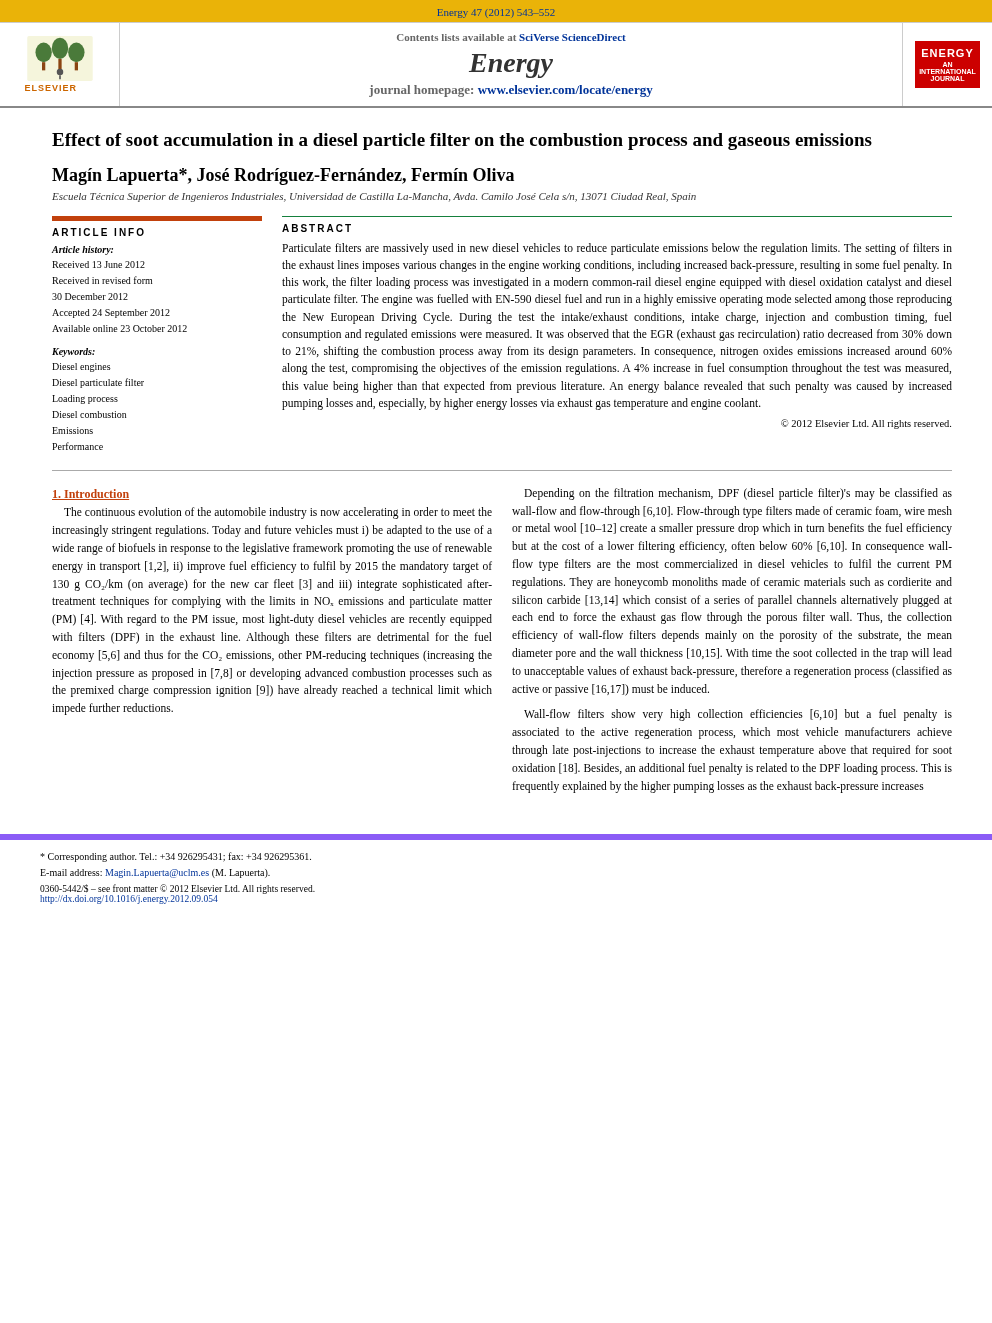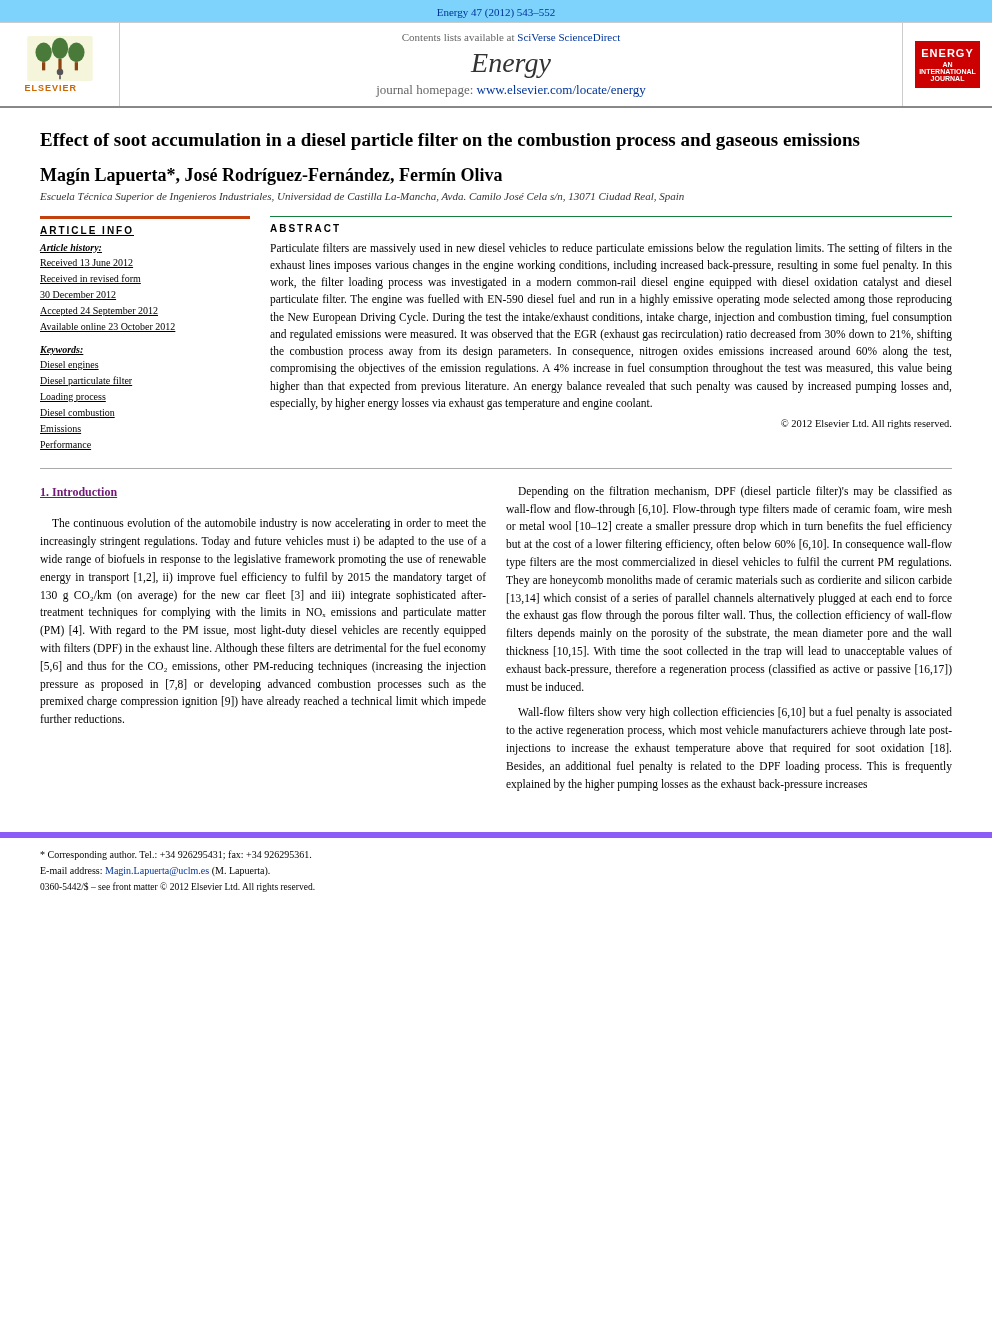--- a/index.html
+++ b/index.html
@@ -11,21 +11,21 @@
     }
     .page {
       width: 992px;
       min-height: 1323px;
       background: #fff;
       margin: 0 auto;
       padding: 0;
     }
     
     .top-bar {
-      background: #7dd3fc;
+      background: #eab308;
       text-align: center;
       padding: 6px 0 4px 0;
       border-bottom: 1px solid #ccc;
       font-size: 11px;
       color: #003399;
     }
     
     .journal-header {
       display: flex;
       align-items: stretch;
@@ -58,20 +58,21 @@
       margin-top: 2px;
       font-family: Arial, sans-serif;
     }
     .journal-header-center {
       flex: 1;
       display: flex;
       flex-direction: column;
       align-items: center;
       justify-content: flex-start;
       padding: 8px 10px;
+      font-weight: bold;
     }
     .sciverse-link {
       font-size: 11px;
       color: #666;
       margin-bottom: 4px;
     }
     .sciverse-link a, .sciverse-link span.link {
       color: #003399;
     }
     .journal-title-main {
@@ -102,21 +103,21 @@
       color: #fff;
       font-size: 9px;
       font-weight: bold;
       font-family: Arial, sans-serif;
       padding: 6px 4px;
       text-align: center;
       width: 65px;
     }
     
     .article-content {
-      padding: 20px 40px 20px 40px;
+      padding: 20px 40px 20px 52px;
     }
     .article-title {
       font-size: 19px;
       font-weight: bold;
       margin-bottom: 12px;
       line-height: 1.3;
       color: #000;
     }
     .article-authors {
       font-size: 18px;
@@ -132,23 +133,22 @@
     }
     
     .two-col {
       display: flex;
       gap: 20px;
       margin-top: 10px;
     }
     .left-col {
       width: 210px;
       min-width: 210px;
-      border-top: 3px solid #c2410c;
+      border-top: 5px solid #c2410c;
       padding-top: 6px;
-      text-decoration: underline;
     }
     .right-col {
       flex: 1;
       border-top: 1px solid #15803d;
       padding-top: 6px;
     }
     .section-heading {
       font-size: 10px;
       font-weight: bold;
       font-family: Arial, sans-serif;
@@ -207,22 +207,22 @@
     .body-right {
       flex: 1;
       font-size: 11.5px;
       line-height: 1.55;
       text-align: justify;
       color: #000;
     }
     .section-title {
       font-size: 12px;
       font-weight: bold;
-      margin-bottom: 14px;
-      color: #701a75;
+      margin-bottom: 1px;
+      color: #c2410c;
     }
     .section-title-underline {
       text-decoration: underline;
     }
     .body-para {
       margin-bottom: 8px;
       text-indent: 12px;
     }
     
     .footer-section {
@@ -369,17 +369,18 @@
   <div class="footer-section">
     <div class="footnote-line">* Corresponding author. Tel.: +34 926295431; fax: +34 926295361.</div>
     <div class="footnote-line">
       <span>E-mail address: </span>
       <span class="footnote-link" style="cursor:pointer;">Magin.Lapuerta@uclm.es</span>
       <span> (M. Lapuerta).</span>
     </div>
     <div class="footer-bottom">
       <div class="footer-bottom-left">
         <div>0360-5442/$ – see front matter © 2012 Elsevier Ltd. All rights reserved.</div>
+        <div class="doi-link" style="cursor:pointer; color:#003399;">http://dx.doi.org/10.1016/j.energy.2012.09.054</div>
       </div>
     </div>
   </div>
 
 </div>
 
 </body></html>

